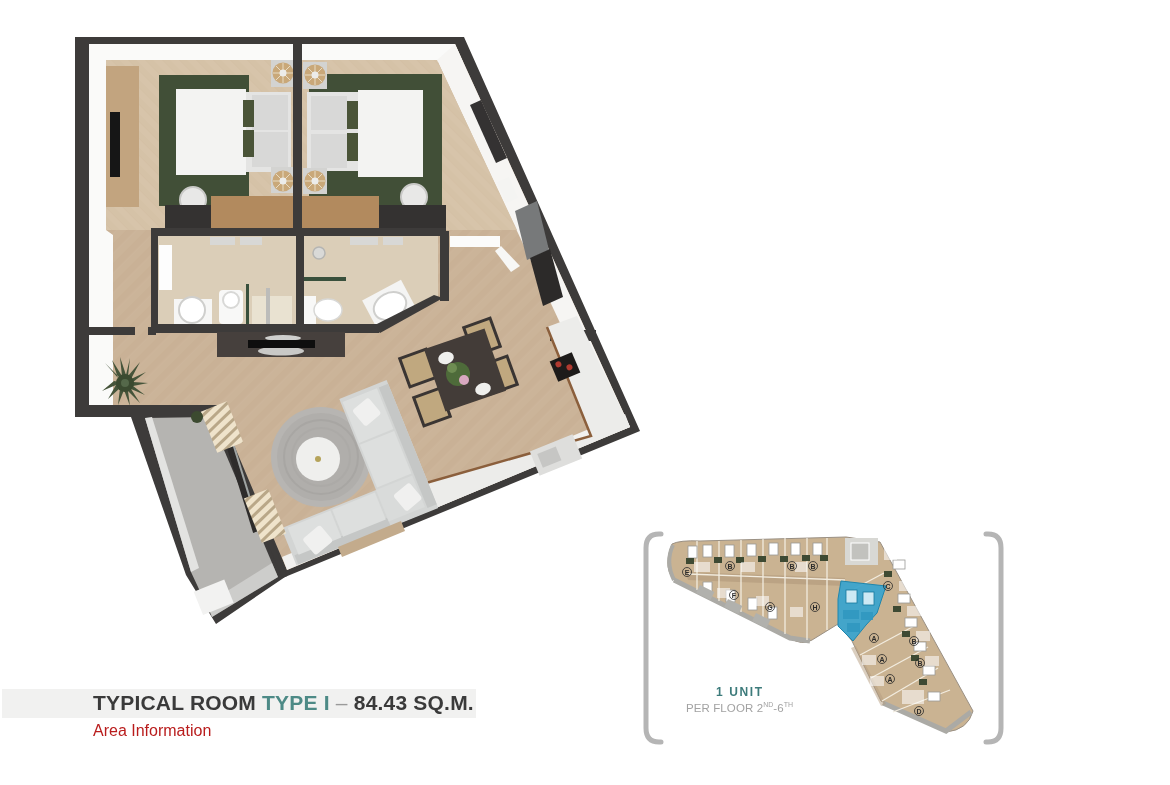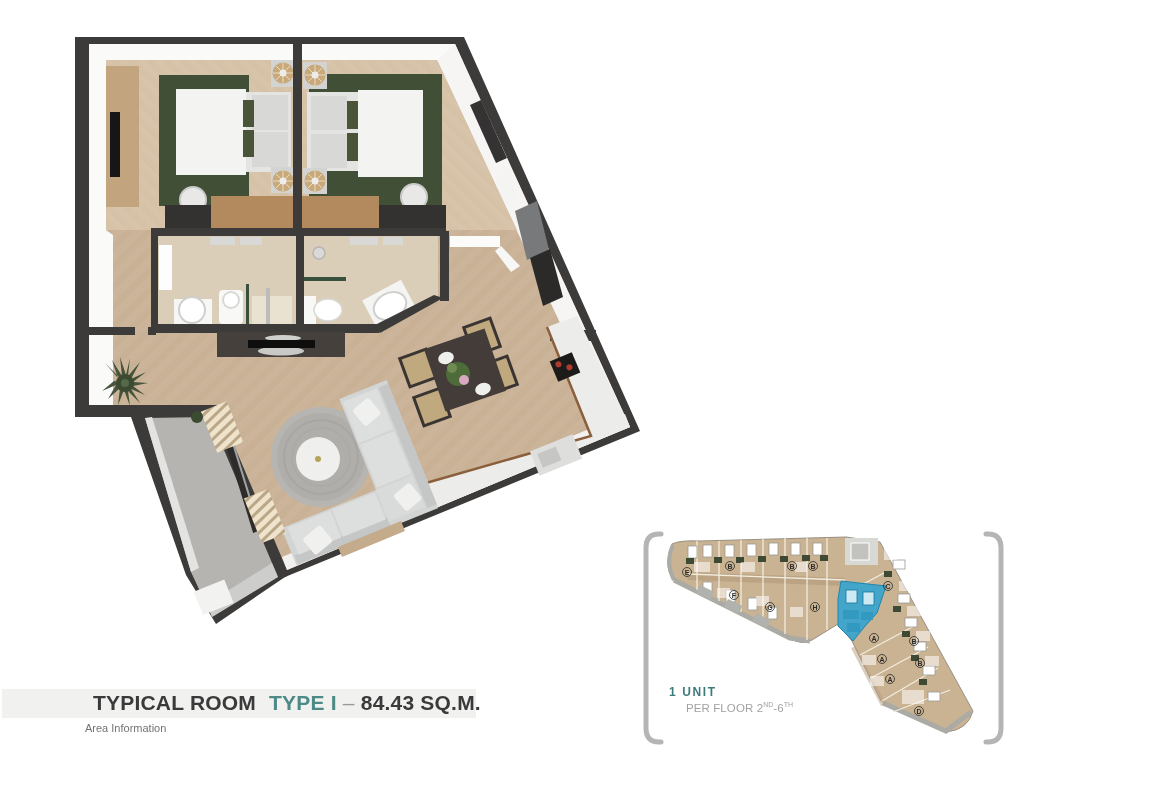--- a/index.html
+++ b/index.html
@@ -1,22 +1,22 @@
 <!DOCTYPE html>
 <html><head>
 <meta charset="utf-8">
 <style>
   html,body{margin:0;padding:0;background:#ffffff;}
   body{width:1170px;height:785px;position:relative;overflow:hidden;font-family:"Liberation Sans",sans-serif;}
   .titleband{position:absolute;left:2px;top:689px;width:474px;height:29px;background:#f1f1f0;}
   .title{position:absolute;left:93px;top:691px;font-size:21px;font-weight:bold;color:#3a3a3a;letter-spacing:0.2px;white-space:nowrap;}
-  .title .teal{color:#4d8a86;margin-left:7px;}
+  .title .teal{color:#4d8a86;}
   .title .dash{color:#9a9a9a;font-weight:normal;}
-  .subtitle{position:absolute;left:85px;top:722px;font-size:11px;color:#737373;}
-  .unit1{position:absolute;left:669px;top:685px;font-size:12px;font-weight:bold;color:#3d7b7b;letter-spacing:1.6px;}
+  .subtitle{position:absolute;left:93px;top:722px;font-size:16px;color:#b91c1c;}
+  .unit1{position:absolute;left:716px;top:685px;font-size:12px;font-weight:bold;color:#3d7b7b;letter-spacing:1.6px;}
   .perfloor{position:absolute;left:686px;top:701px;font-size:11.5px;color:#a2a2a2;letter-spacing:0.1px;}
   .perfloor sup{font-size:7px;letter-spacing:0;}
 </style>
 </head>
 <body>
 <svg width="1170" height="785" viewBox="0 0 1170 785">
 <defs>
   <pattern id="hb" width="14" height="14" patternUnits="userSpaceOnUse" patternTransform="rotate(45)">
     <rect width="14" height="14" fill="#cbb499"></rect>
     <rect width="7" height="14" fill="#c9b196"></rect>

